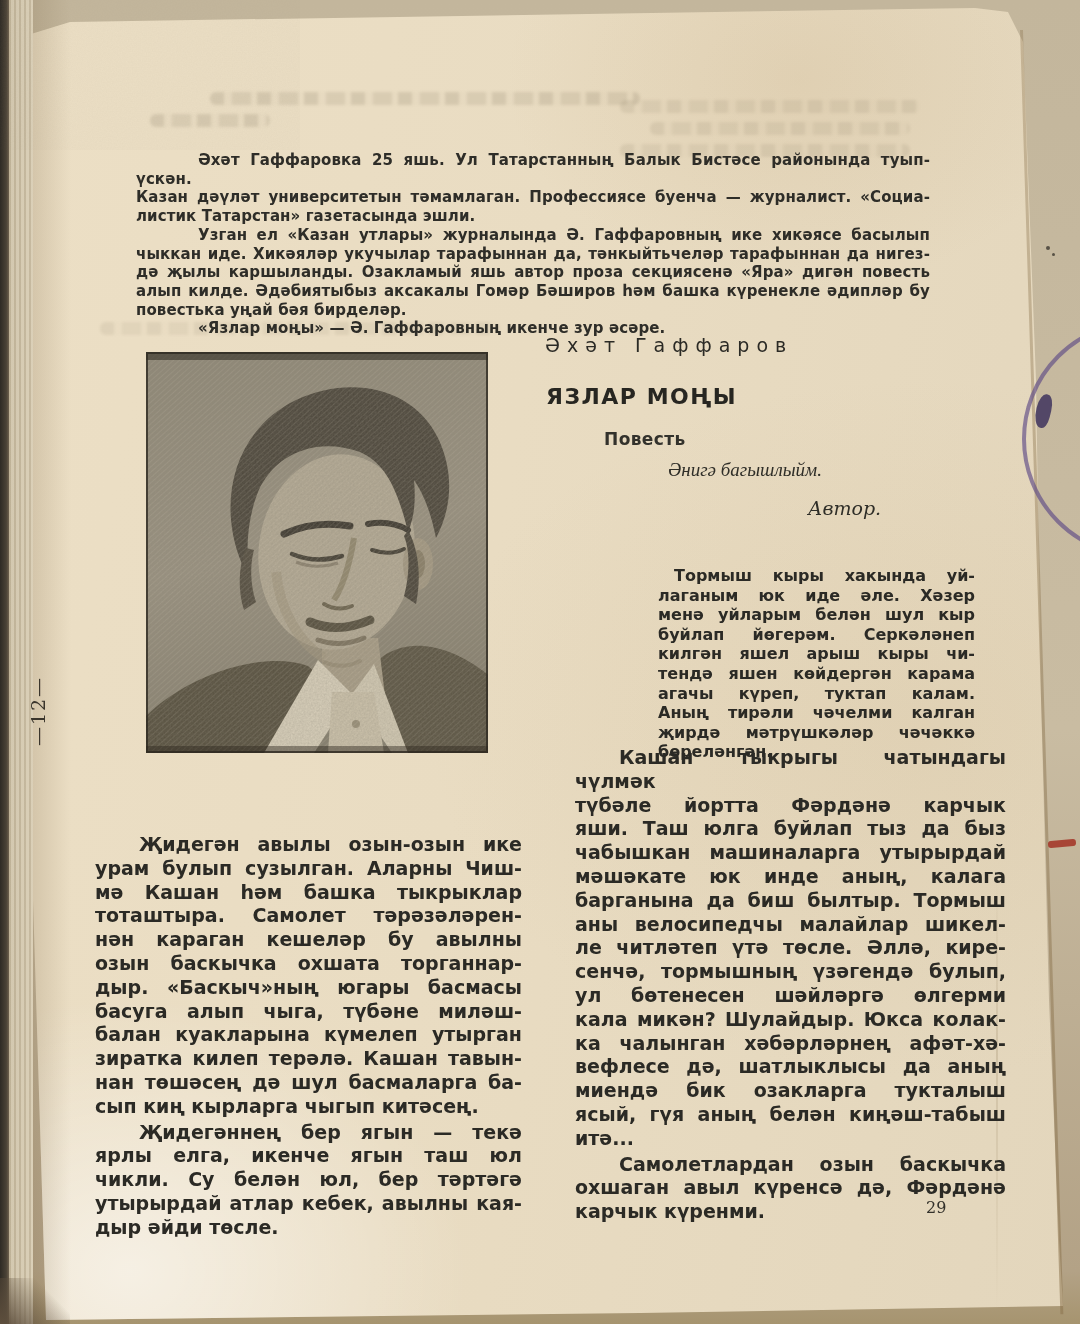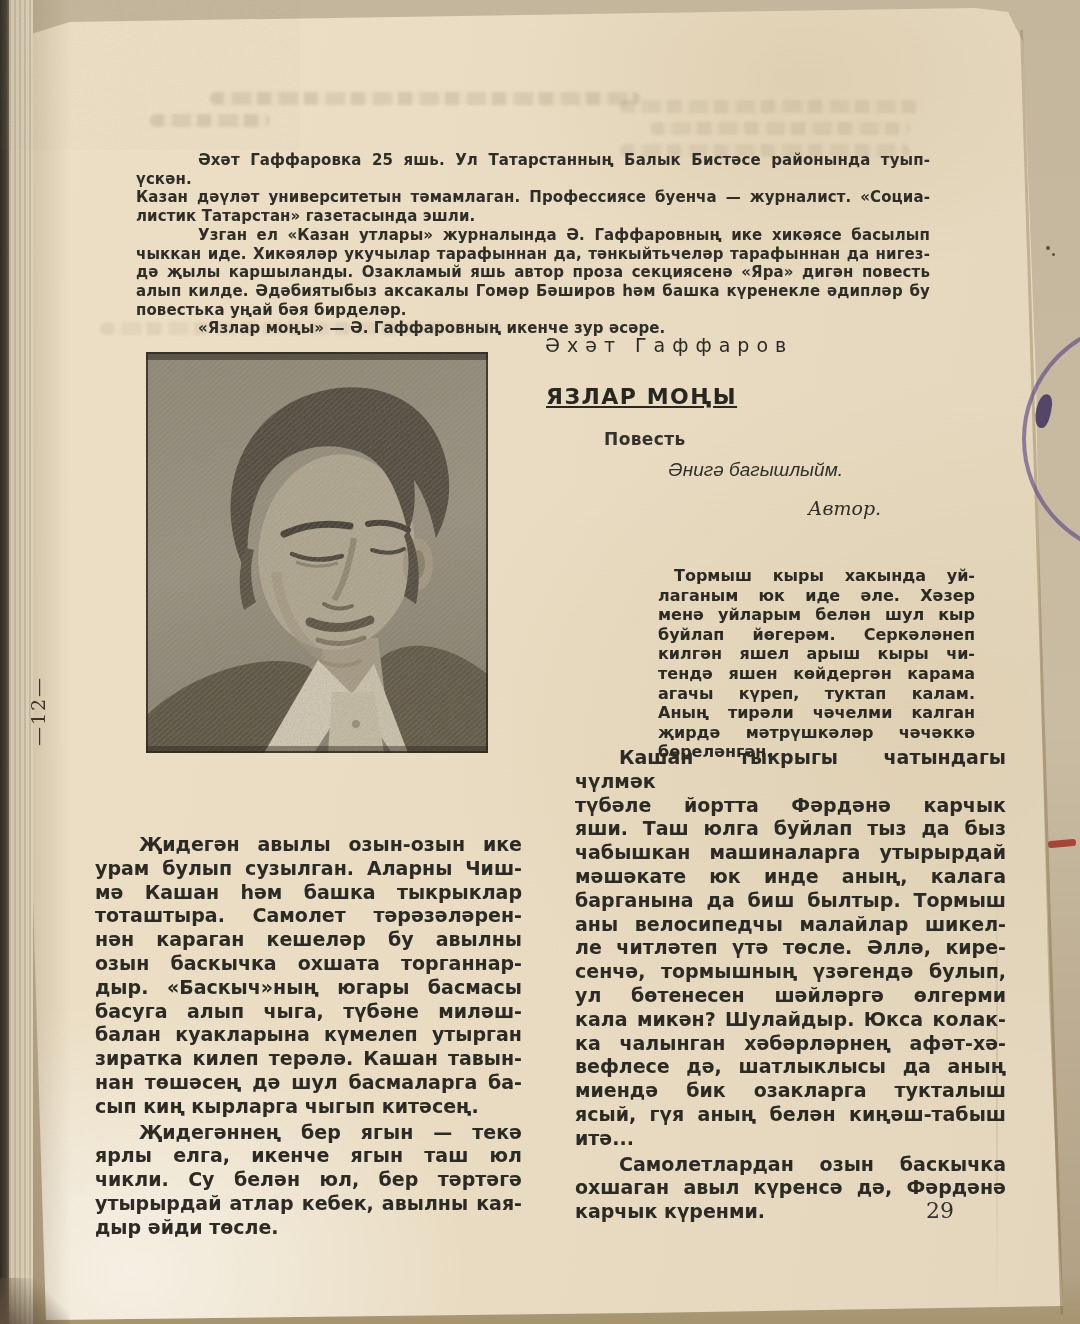--- a/index.html
+++ b/index.html
@@ -97,50 +97,50 @@
   .intro .para { --ind:62px; }
 
   .byline {
     position:absolute; left:545px; top:334px; width:430px;
     text-align:left; padding-right:52px;
     font-size:19px; font-weight:normal; letter-spacing:7px; color:#2b2a25; white-space:nowrap;
   }
 
   .story-title {
     position:absolute; left:546px; top:384px;
-    font-size:22px; font-weight:bold; letter-spacing:1.5px; color:#272621;text-decoration:underline;
+    font-size:22px; font-weight:bold; letter-spacing:1.5px; color:#272621;
   }
   .genre {
     position:absolute; left:604px; top:429px;
     font-size:17px; font-weight:600; color:#33322c; letter-spacing:0.4px;
   }
   .dedication {
     position:absolute; left:668px; top:459px;
-    font-family:Liberation Sans, sans-serif; font-style:italic; font-size:19px; color:#2f2e28;
+    font-family:Liberation Serif, serif; font-style:italic; font-size:19px; color:#2f2e28;
   }
   .dedication-sig {
     position:absolute; left:808px; top:497px;
     font-family:"DejaVu Serif", serif; font-style:italic; font-size:19px; color:#2f2e28;
   }
 
   .lead-para {
     position:absolute; left:658px; top:538px; width:317px;
     font-size:16px; line-height:19.6px; font-weight:bold; color:#2b2a25;margin-top:28px;
   }
   .lead-para .para { --ind:16px; }
 
   .col { position:absolute; font-size:19px; line-height:23.8px; font-weight:bold; color:#2b2a25; }
   .col .para { --ind:44px; }
   .col .para + .para { margin-top:2px; }
   .left-col  { left:95px;  top:806px; width:427px;margin-top:27px; }
   .right-col { left:575px; top:746px; width:431px; }
 
   .page-number {
     position:absolute; left:926px; top:1198px;
-    font-family:"DejaVu Serif", serif; font-size:22px; color:#33312b;
+    font-family:"DejaVu Serif", serif; font-size:16px; color:#33312b;
   }
 
   
   .portrait {
     position:absolute; left:146px; top:352px; width:342px; height:401px;
   }
   .portrait svg { display:block; width:100%; height:100%; }
 
   .grain { position:absolute; inset:0; pointer-events:none; }
 </style>

